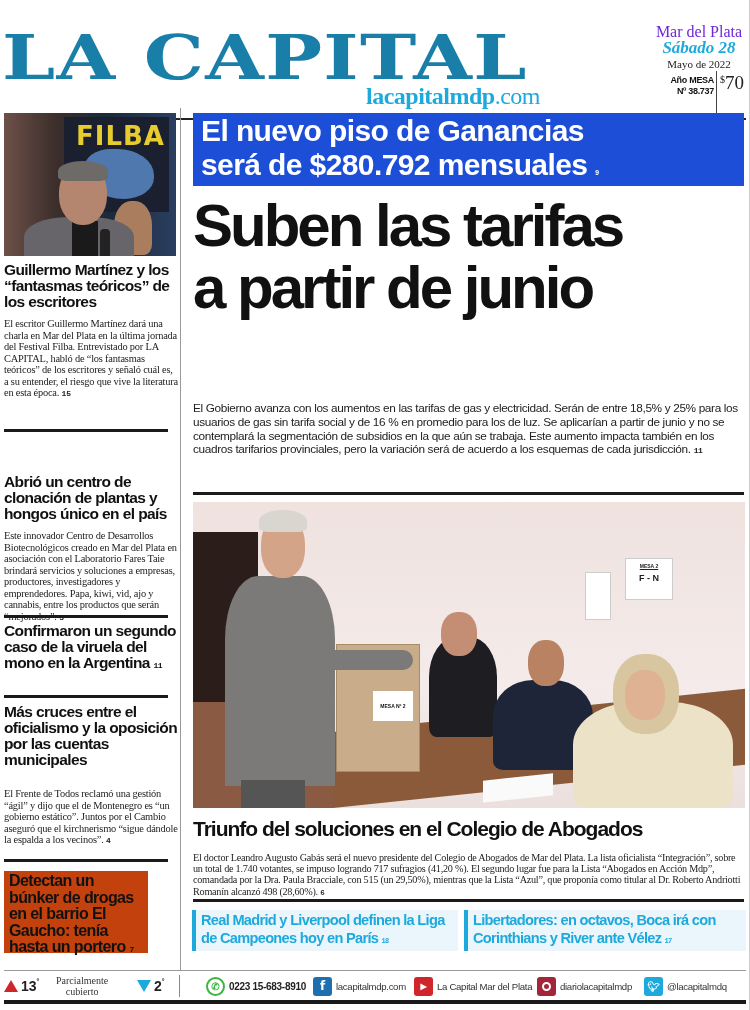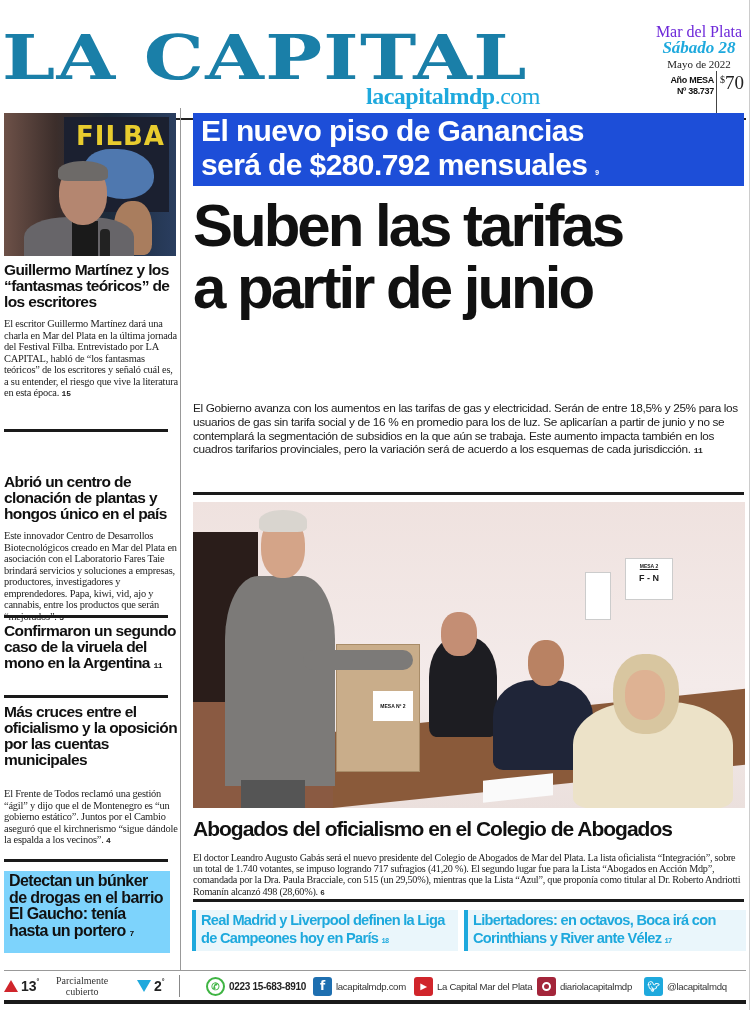--- a/index.html
+++ b/index.html
@@ -30,21 +30,21 @@
   .photo-filba .suit { position: absolute; left: 20px; top: 104px; width: 110px; height: 50px; background: #676569; border-radius: 40% 40% 0 0; }
   .photo-filba .shirt { position: absolute; left: 68px; top: 108px; width: 26px; height: 40px; background: #1a1a1a; }
   .photo-filba .mic { position: absolute; left: 96px; top: 116px; width: 10px; height: 30px; background: #222; border-radius: 4px; }
   .photo-filba .woman { position: absolute; left: 110px; top: 88px; width: 38px; height: 54px; background: #a97d5e; border-radius: 45% 45% 20% 20%; }
 
   .lstory { position: absolute; left: 4px; width: 174px; }
   .lhead { font-family: "Liberation Sans", sans-serif; font-weight: bold; font-size: 15.5px; line-height: 16px; letter-spacing: -0.6px; color: #111; }
   .lbody { font-family: "Liberation Serif", serif; font-size: 10.4px; line-height: 11.5px; color: #222; margin-top: 8px; letter-spacing: -0.2px; }
   .pg { font-family: Liberation Mono, monospace; font-weight: bold; font-size: 8px; }
   .lrule { position: absolute; left: 4px; width: 164px; height: 3px; background: #1a1a1a; }
-  .gray-box { position: absolute; left: 4px; top: 871px; width: 166px; height: 82px; background: #7dd3fc; padding: 2px 5px; }
+  .gray-box { position: absolute; left: 4px; top: 871px; width: 144px; height: 82px; background: #c2410c; padding: 2px 5px; }
   .gray-box .lhead { font-size: 16px; line-height: 16.5px; }
 
   
   .banner { position: absolute; left: 193px; top: 113px; width: 551px; height: 73px; background: #1d4ed8; padding: 1px 8px; }
   .banner-text { color: #fff; font-family: "Liberation Sans", sans-serif; font-weight: bold; font-size: 30px; line-height: 34px; letter-spacing: -0.6px; }
   .banner-text .pg { font-size: 7px; color: #fff; }
   .main-head { position: absolute; left: 193px; top: 195px; width: 552px; font-family: "Liberation Sans", sans-serif; font-weight: bold; font-size: 60px; line-height: 62px; letter-spacing: -3px; color: #111; }
   .main-body { position: absolute; left: 193px; top: 402px; width: 552px; font-family: "Liberation Sans", sans-serif; font-size: 11.8px; line-height: 13.8px; color: #222; letter-spacing: -0.35px; }
   .main-body .pg { font-size: 8px; }
   .rule-main { position: absolute; left: 193px; top: 492px; width: 551px; height: 3px; background: #1a1a1a; }
@@ -203,21 +203,21 @@
       </div>
     <div class="pv-man">
       <div class="jacket"></div>
       <div class="arm"></div>
       <div class="legs"></div>
       <div class="face"></div>
       <div class="hair"></div>
     </div>
   </div>
 
-  <div class="sub-head">Abogados del oficialismo en el Colegio de Abogados</div>
+  <div class="sub-head">Triunfo del soluciones en el Colegio de Abogados</div>
   <div class="sub-body"><span>El doctor Leandro Augusto Gabás será el nuevo presidente del Colegio de Abogados de Mar del Plata. La lista oficialista “Integración”, sobre un total de 1.740 votantes, se impuso logrando 717 sufragios (41,20 %). El segundo lugar fue para la Lista “Abogados en Acción Mdp”, comandada por la Dra. Paula Bracciale, con 515 (un 29,50%), mientras que la Lista “Azul”, que proponía como titular al Dr. Roberto Andriotti Romanín alcanzó 498 (28,60%).</span> <span class="pg">6</span></div>
   <div class="rule-sub"></div>
 
   <div class="sport sport1"><span>Real Madrid y Liverpool definen la Liga de Campeones hoy en París</span> <span class="pg">18</span></div>
   <div class="sport sport2"><span>Libertadores: en octavos, Boca irá con Corinthians y River ante Vélez</span> <span class="pg">17</span></div>
 
   <div class="rule-foot-top"></div>
   <div class="footer">
     <div class="f-item" style="left:4px;">
       <span class="tri-up"></span>

